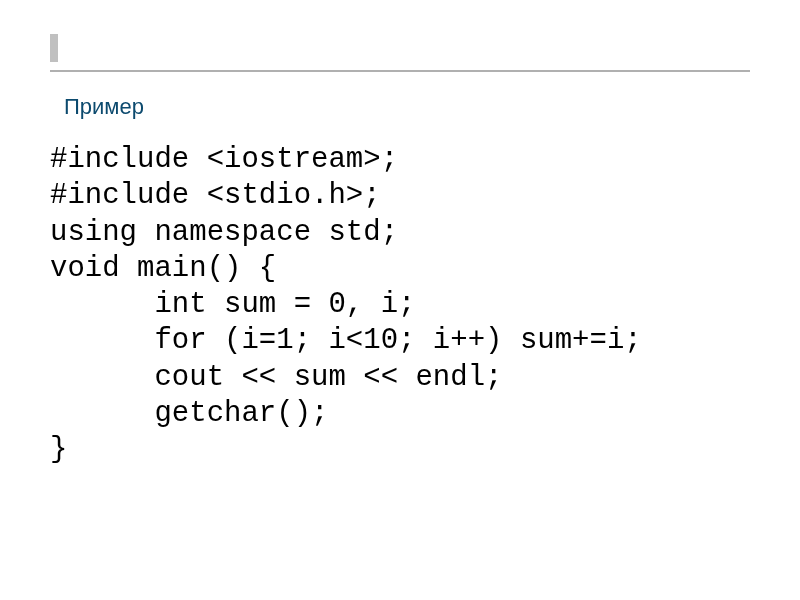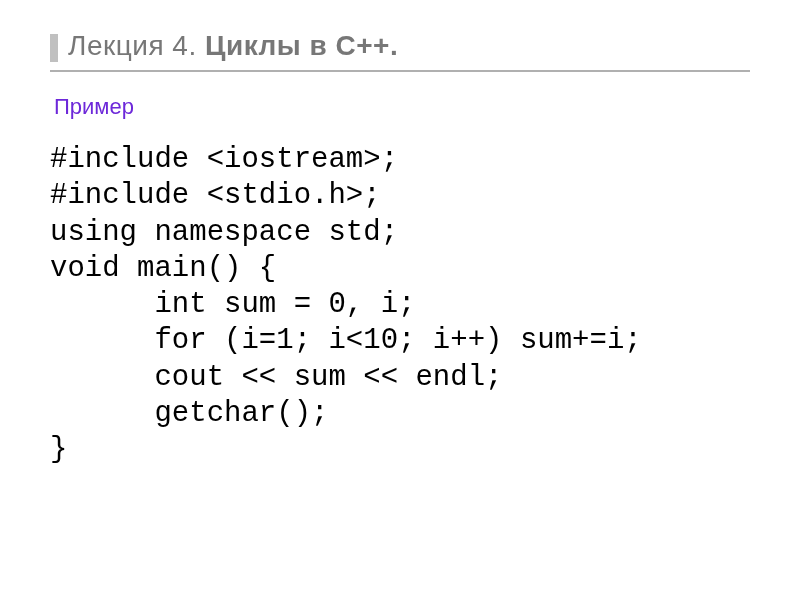--- a/index.html
+++ b/index.html
@@ -40,42 +40,39 @@
     font-weight: bold;
     color: #777777;
   }
   .divider {
     border: none;
     border-top: 2px solid #b0b0b0;
     margin: 0 0 22px 0;
   }
   .example-label {
     font-size: 22px;
-    color: #6d28d9;
-    margin-left: 4px;
+    color: #0c4a6e;
+    margin-left: 14px;
     margin-bottom: 22px;
   }
   .code {
     font-family: "Courier New", Courier, monospace;
     font-size: 29px;
     line-height: 1.25;
     white-space: pre;
     color: #000;
     margin-left: 0;
   }
 </style>
 </head>
 <body>
 
 <div class="slide">
   <div class="title-row">
     <div class="accent-bar"></div>
-    <div class="title">
-      <span>Лекция </span><span>4</span><span>. </span><span class="bold">Циклы в С++.</span>
-    </div>
   </div>
   <hr class="divider">
   <div class="example-label">Пример</div>
   <div class="code"><span>#include &lt;iostream&gt;;</span>
 <span>#include &lt;stdio.h&gt;;</span>
 <span>using namespace std;</span>
 <span>void main() {</span>
 <span>      int sum = 0, i;</span>
 <span>      for (i=1; i&lt;10; i++) sum+=i;</span>
 <span>      cout &lt;&lt; sum &lt;&lt; endl;</span>

